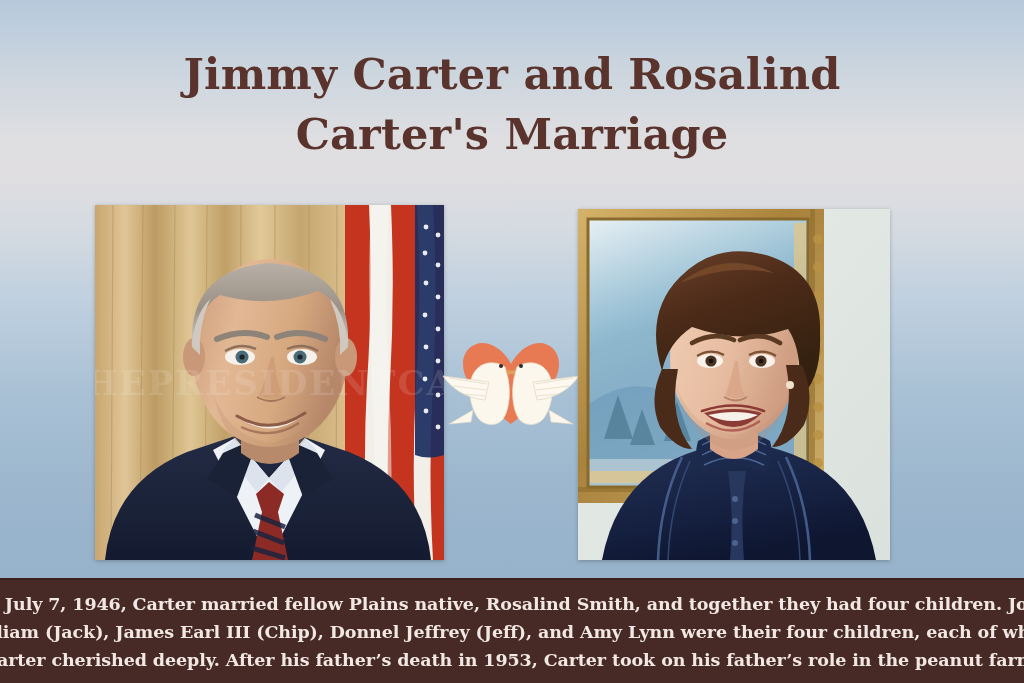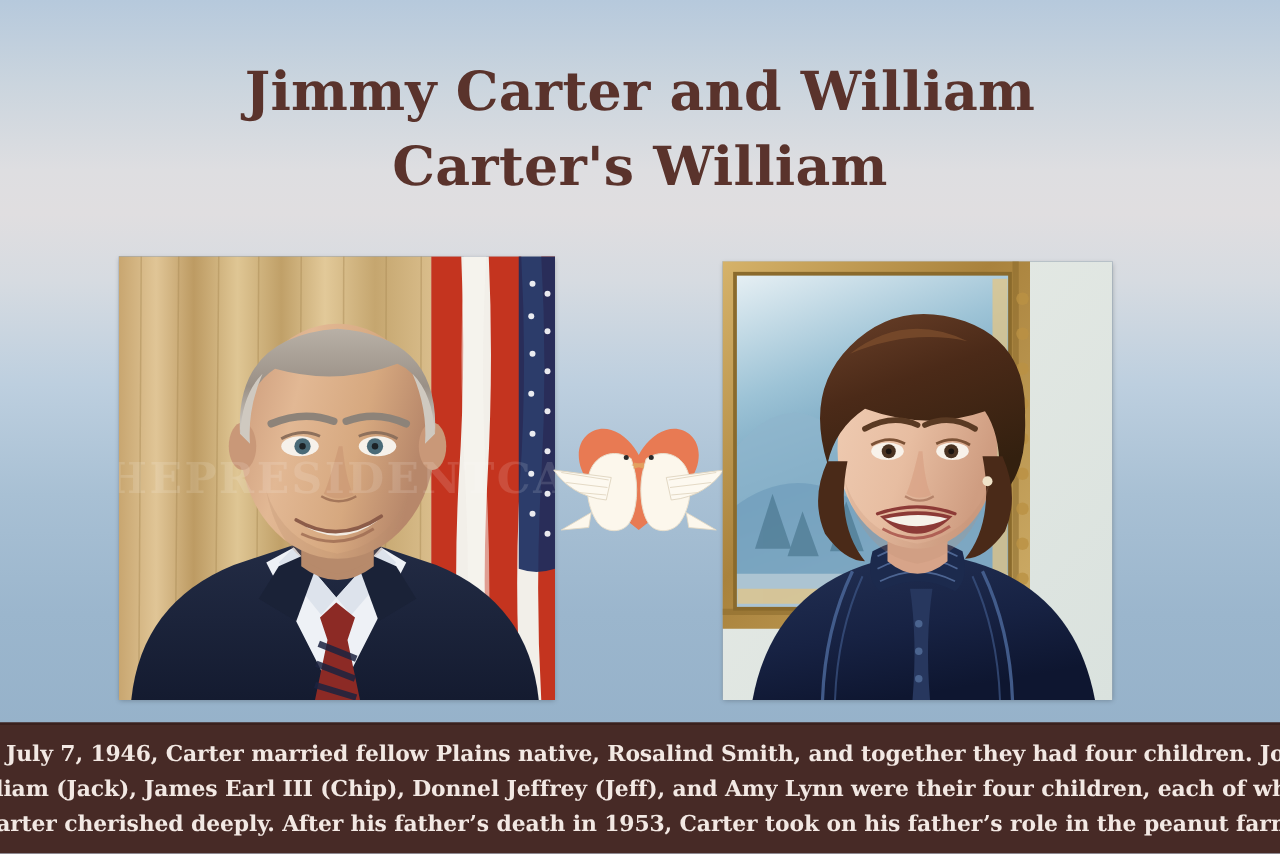--- a/index.html
+++ b/index.html
@@ -122,22 +122,22 @@
     letter-spacing: 2px;
     pointer-events: none;
   }
 </style>
 </head>
 <body>
 
 <div class="poster">
 
   <div class="title-block">
-    <div class="title-line">Jimmy Carter and William</div>
-    <div class="title-line">Carter's William</div>
+    <div class="title-line">Jimmy Carter and Rosalind</div>
+    <div class="title-line">Carter's Marriage</div>
   </div>
 
   <div class="photo photo-left">
     <svg viewBox="0 0 349 355" preserveAspectRatio="none">
       <defs>
         <linearGradient id="curtainG" x1="0" y1="0" x2="1" y2="0">
           <stop offset="0%" stop-color="#c8a670"></stop>
           <stop offset="12%" stop-color="#e0c596"></stop>
           <stop offset="24%" stop-color="#bd9b63"></stop>
           <stop offset="38%" stop-color="#dfc694"></stop>

